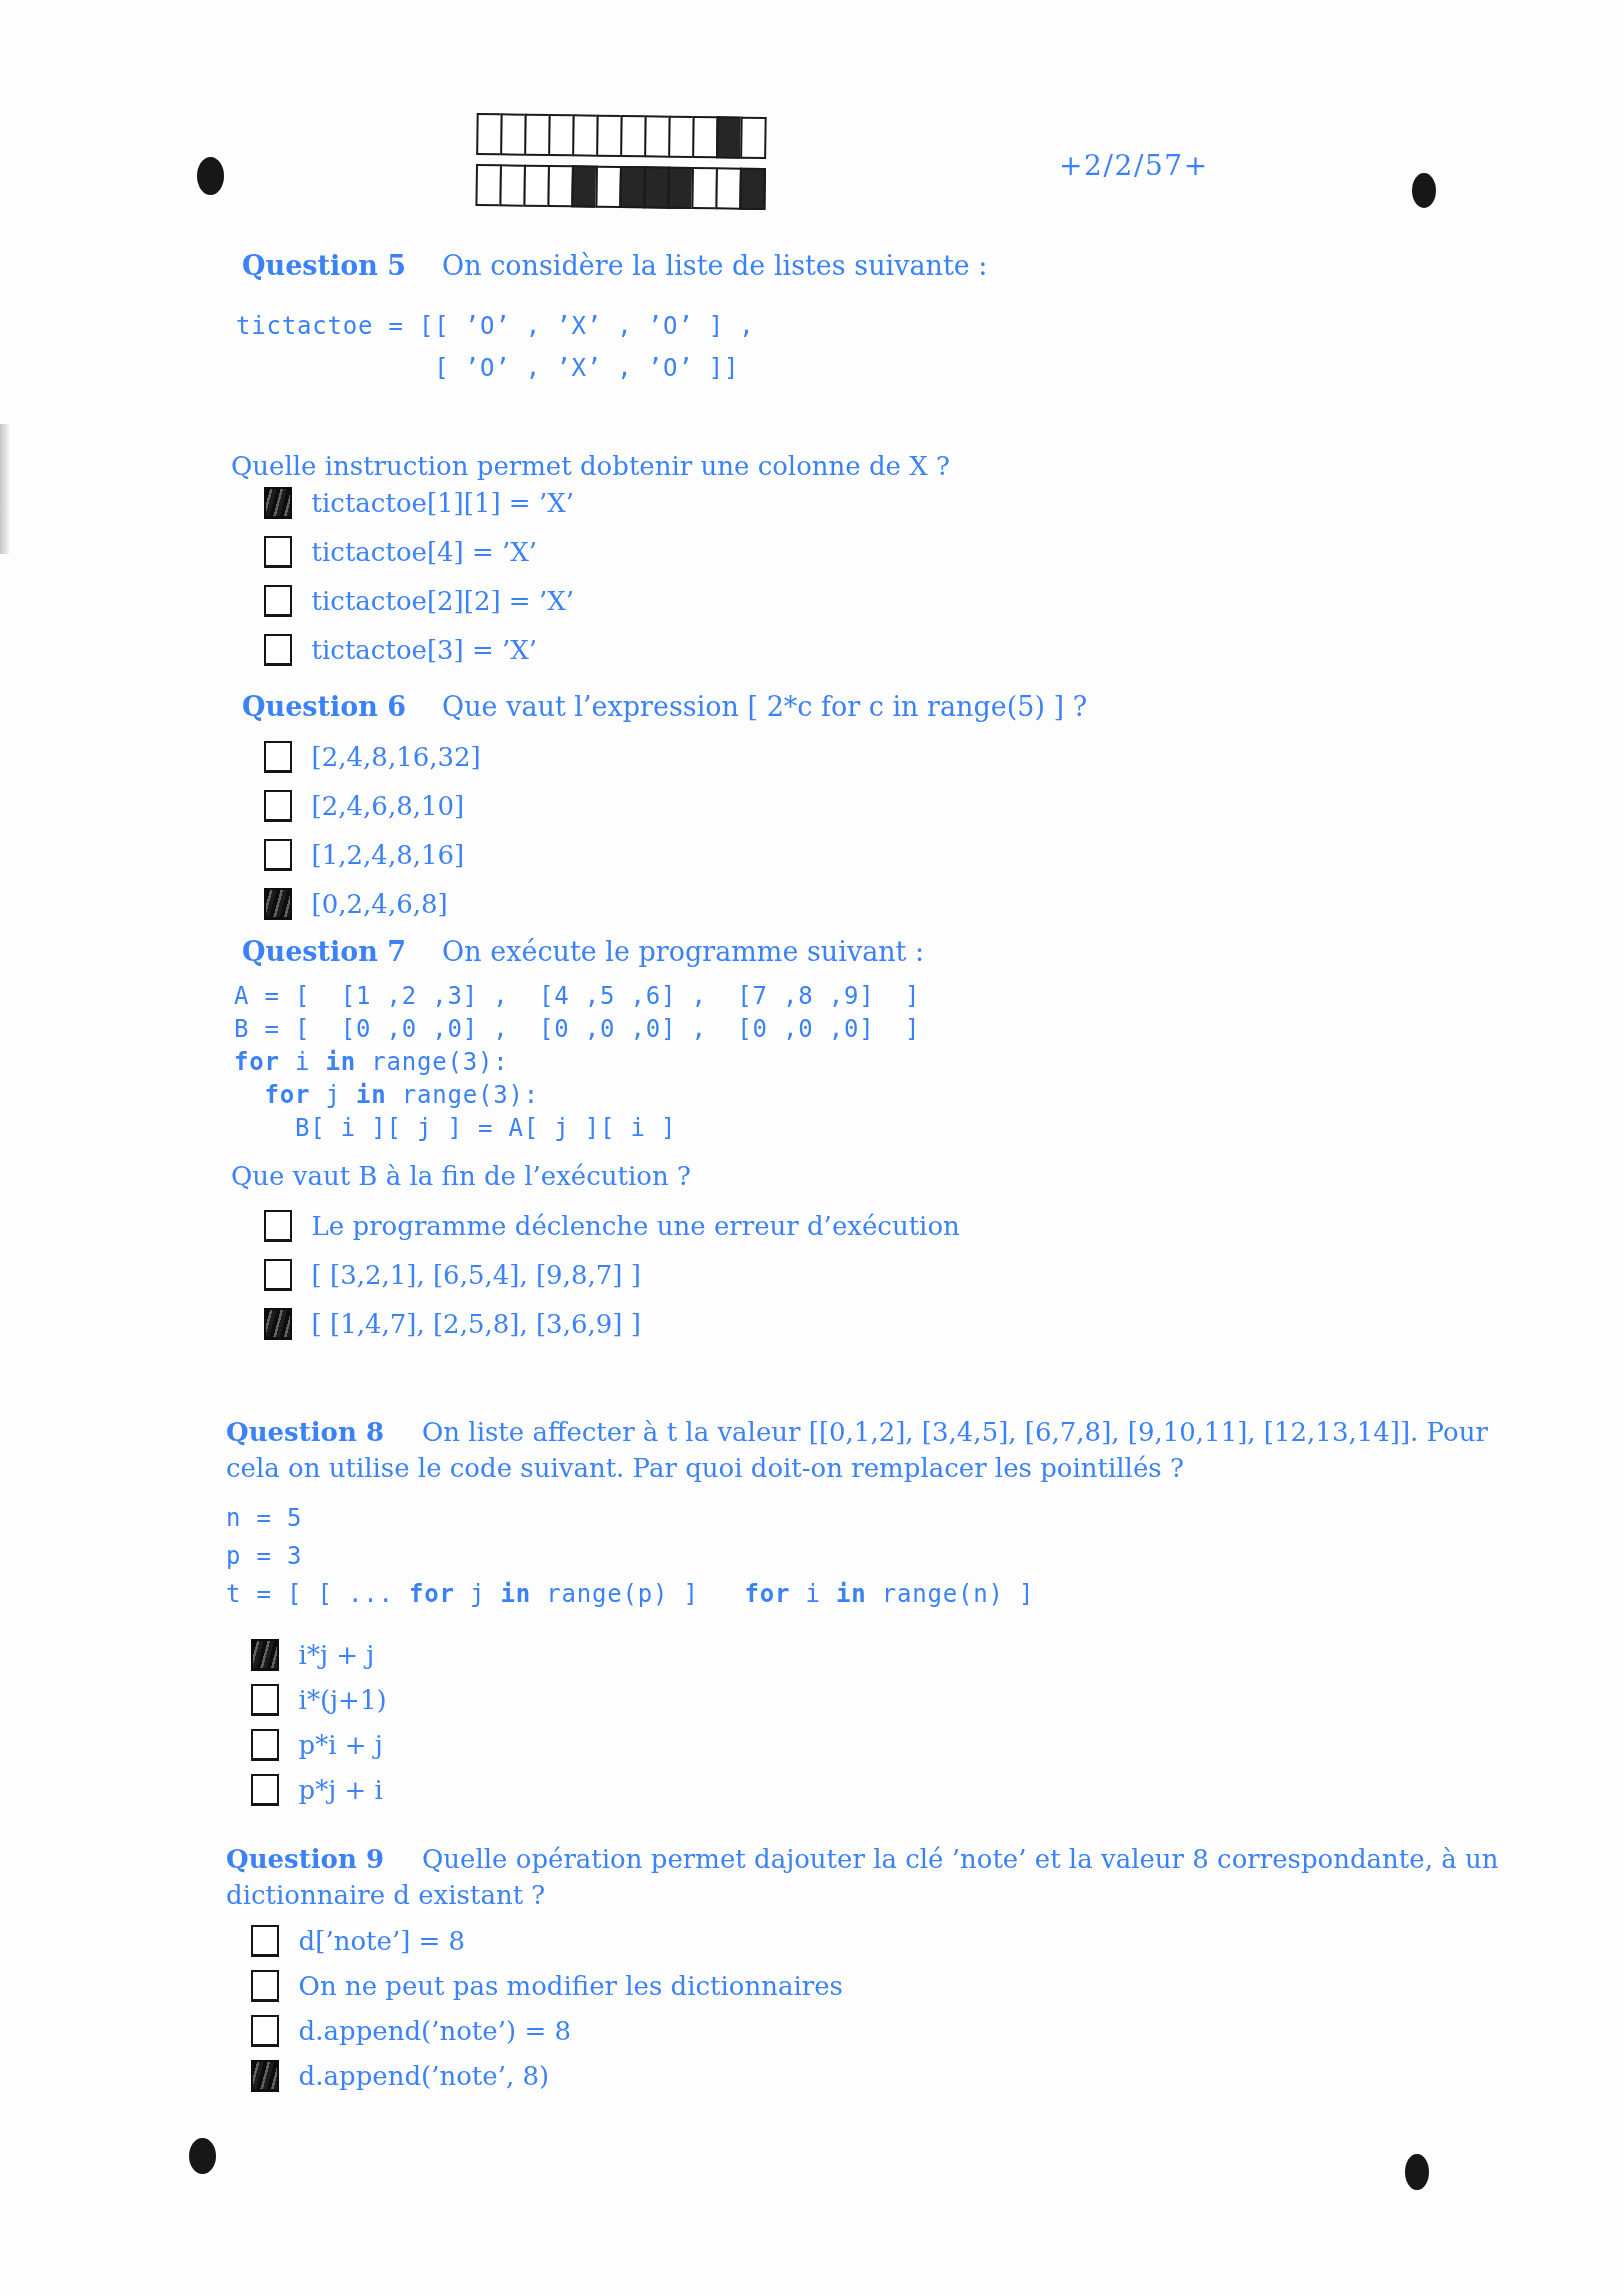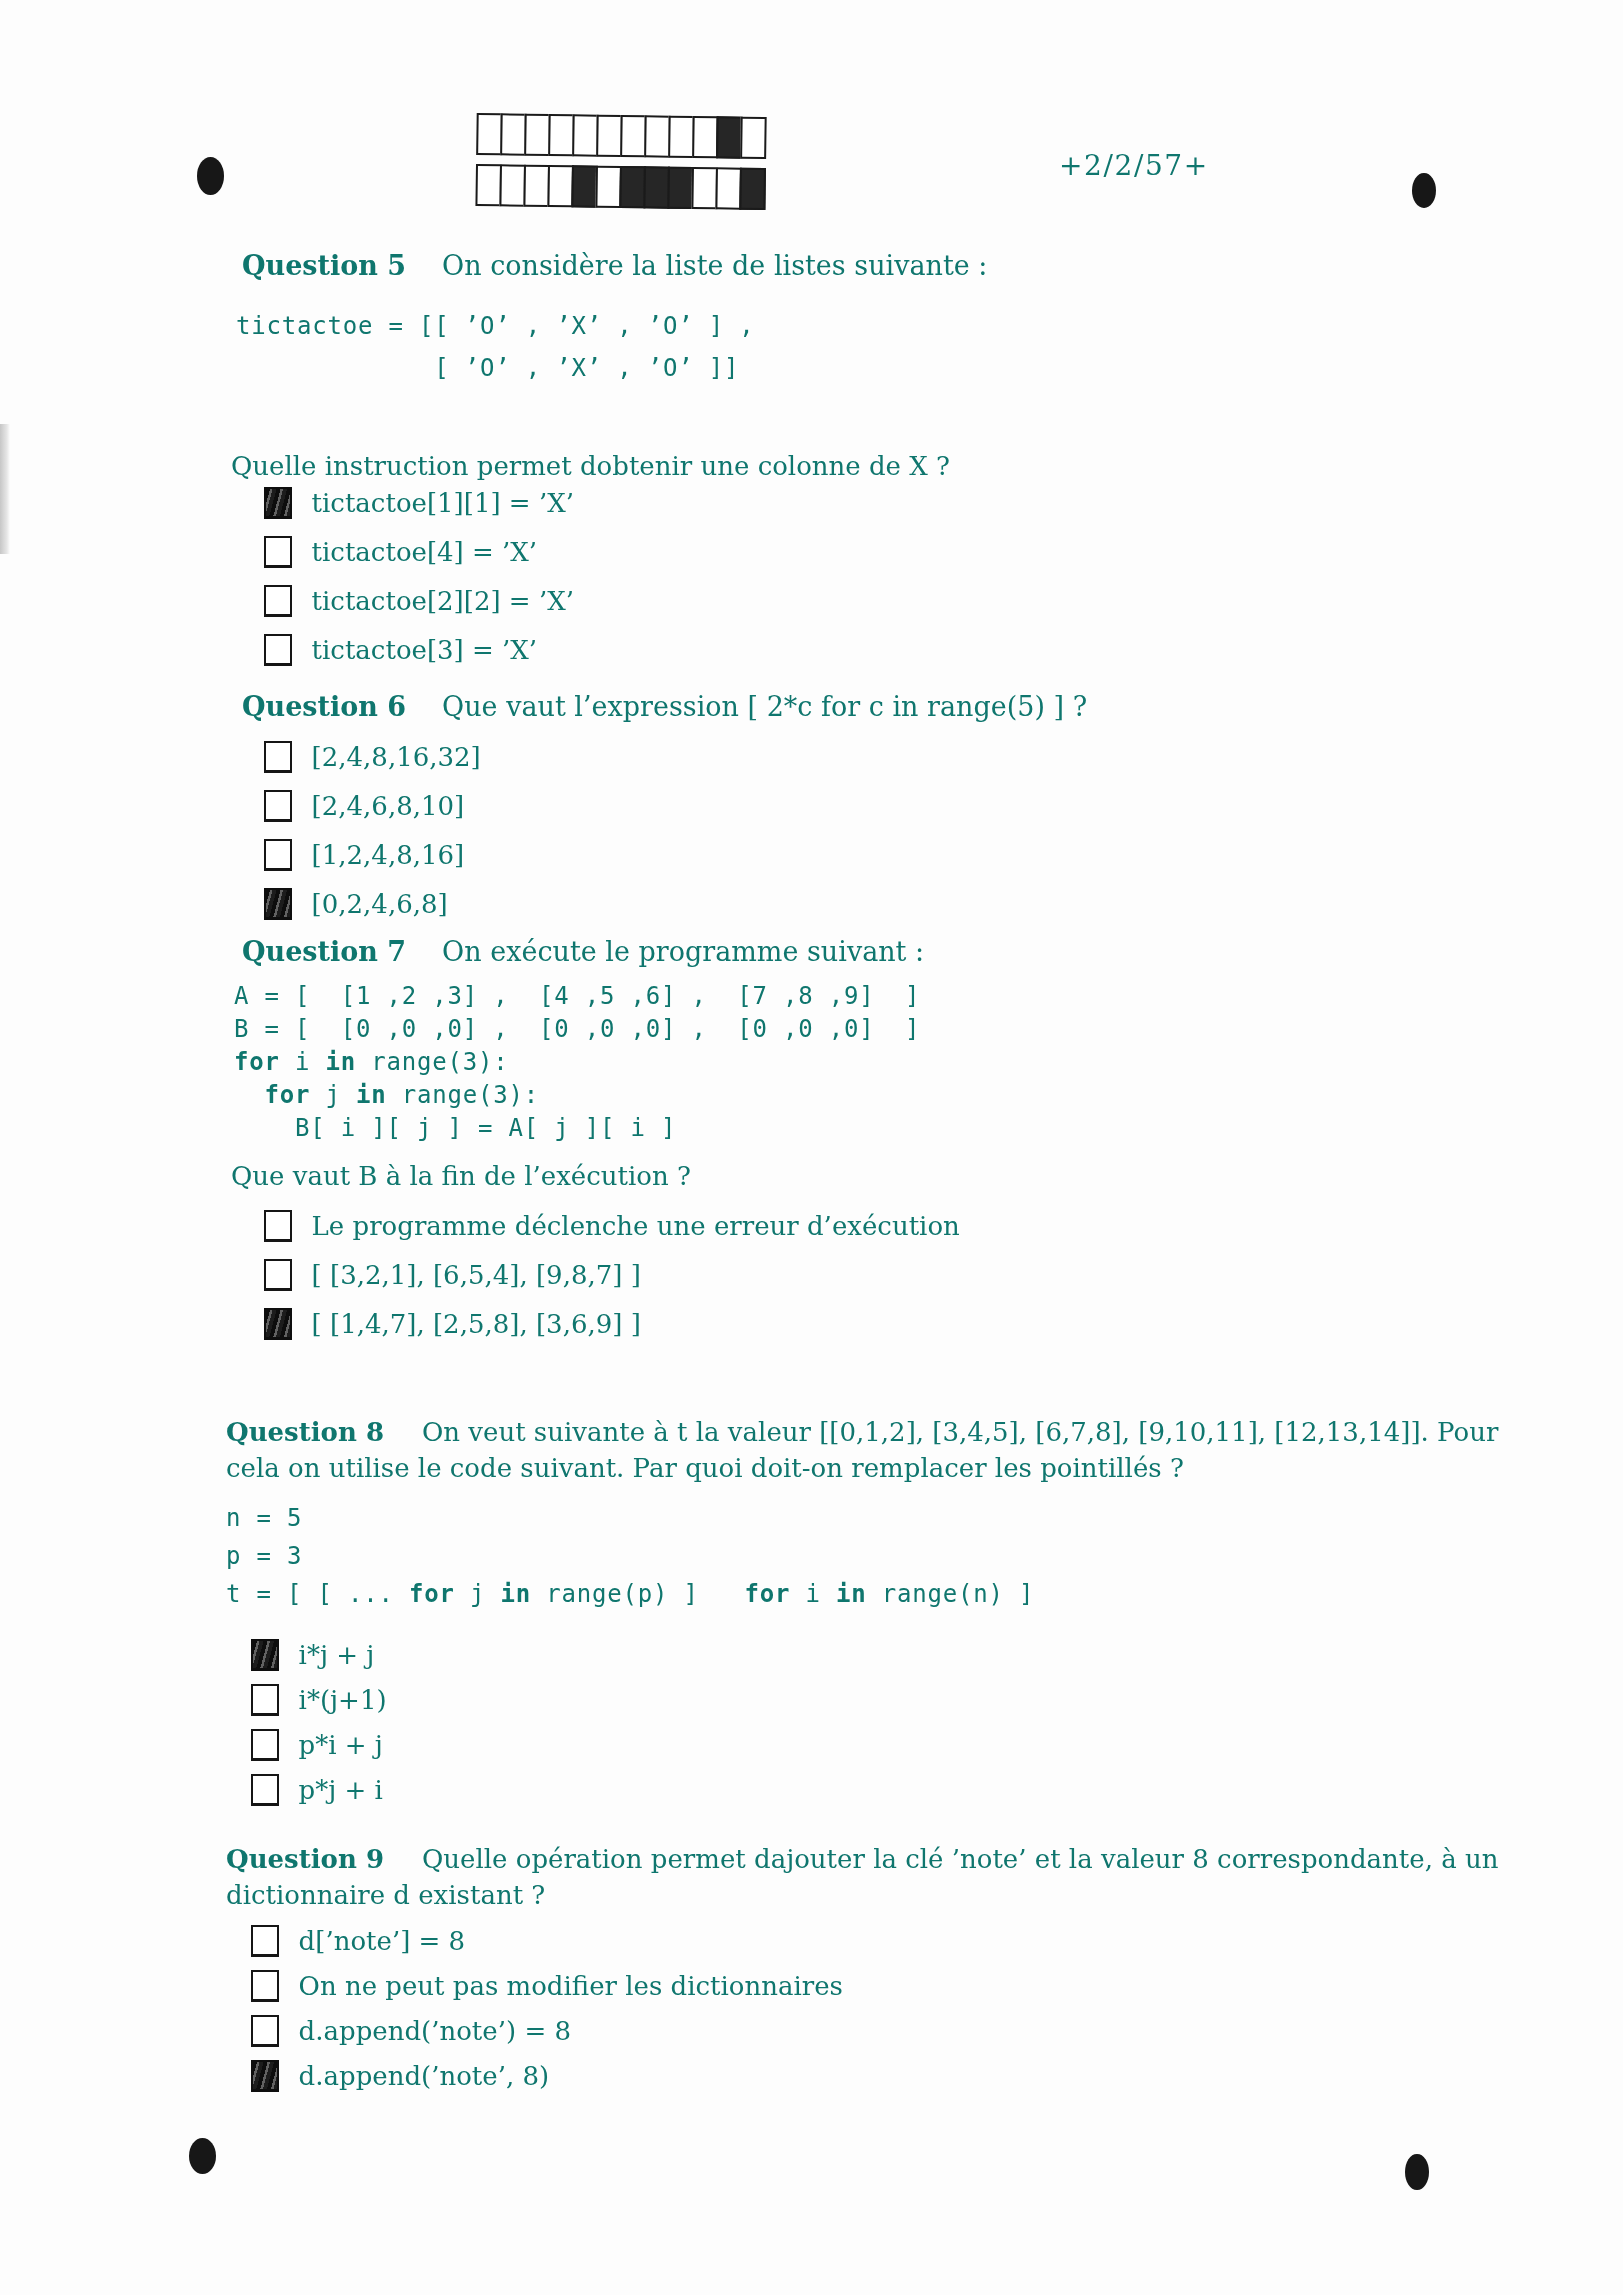--- a/index.html
+++ b/index.html
@@ -1,19 +1,19 @@
 <!DOCTYPE html>
 <html style="font-size:12.6px"><head>
 <meta charset="utf-8">
 <style>
   html,body { margin:0; padding:0; background:#e8e8e8; }
   .page {
     position:relative; width:1623px; height:2295px;
     background:#fdfdfd; overflow:hidden;
-    font-family:"DejaVu Serif", serif; color:#0f766e;
+    font-family:"DejaVu Serif", serif; color:#3b82f6;
   }
   
   .dot { position:absolute; background:#171717; border-radius:50%; }
   
   .smudge { position:absolute; left:0; top:424px; width:10.2px; height:130px;
     background:linear-gradient(to right,#9a9a9a,#d5d5d5 70%,transparent); opacity:.55; }
   
   .barcode { position:absolute; left:476px; top:115px; transform:rotate(0.8deg); }
   .barcode-row { display:flex; margin-bottom:8.6px; }
   .bcell { width:26px; height:42px; background:#ffffff; border:2px solid #1a1a1a; margin-left:-2px; box-sizing:border-box; }
@@ -163,21 +163,21 @@
       <span class="option-label">[ [3,2,1], [6,5,4], [9,8,7] ]</span>
     </div>
     <div class="option">
       <span class="checkbox checked"></span>
       <span class="option-label">[ [1,4,7], [2,5,8], [3,6,9] ]</span>
     </div>
   </div>
 
   <div class="qpara" style="left:226px; top:1414px;">
     <div class="qline">
-      <span class="qnum">Question 8</span><span class="qrest">On veut suivante à t la valeur [[0,1,2], [3,4,5], [6,7,8], [9,10,11], [12,13,14]]. Pour</span>
+      <span class="qnum">Question 8</span><span class="qrest">On liste affecter à t la valeur [[0,1,2], [3,4,5], [6,7,8], [9,10,11], [12,13,14]]. Pour</span>
     </div>
     <div class="qline">cela on utilise le code suivant. Par quoi doit-on remplacer les pointillés ?</div>
   </div>
   <div class="code lh48" style="left:226px; top:1499px;">
       <div class="cl"><span>n = 5</span></div>
       <div class="cl"><span>p = 3</span></div>
       <div class="cl"><span>t = [ [ ... </span><span style="font-weight: bold;">for</span><span> j </span><span style="font-weight: bold;">in</span><span> range(p) ]   </span><span style="font-weight: bold;">for</span><span> i </span><span style="font-weight: bold;">in</span><span> range(n) ]</span></div>
     </div>
   <div class="options g13" style="left:251px; top:1637px;">
     <div class="option">

